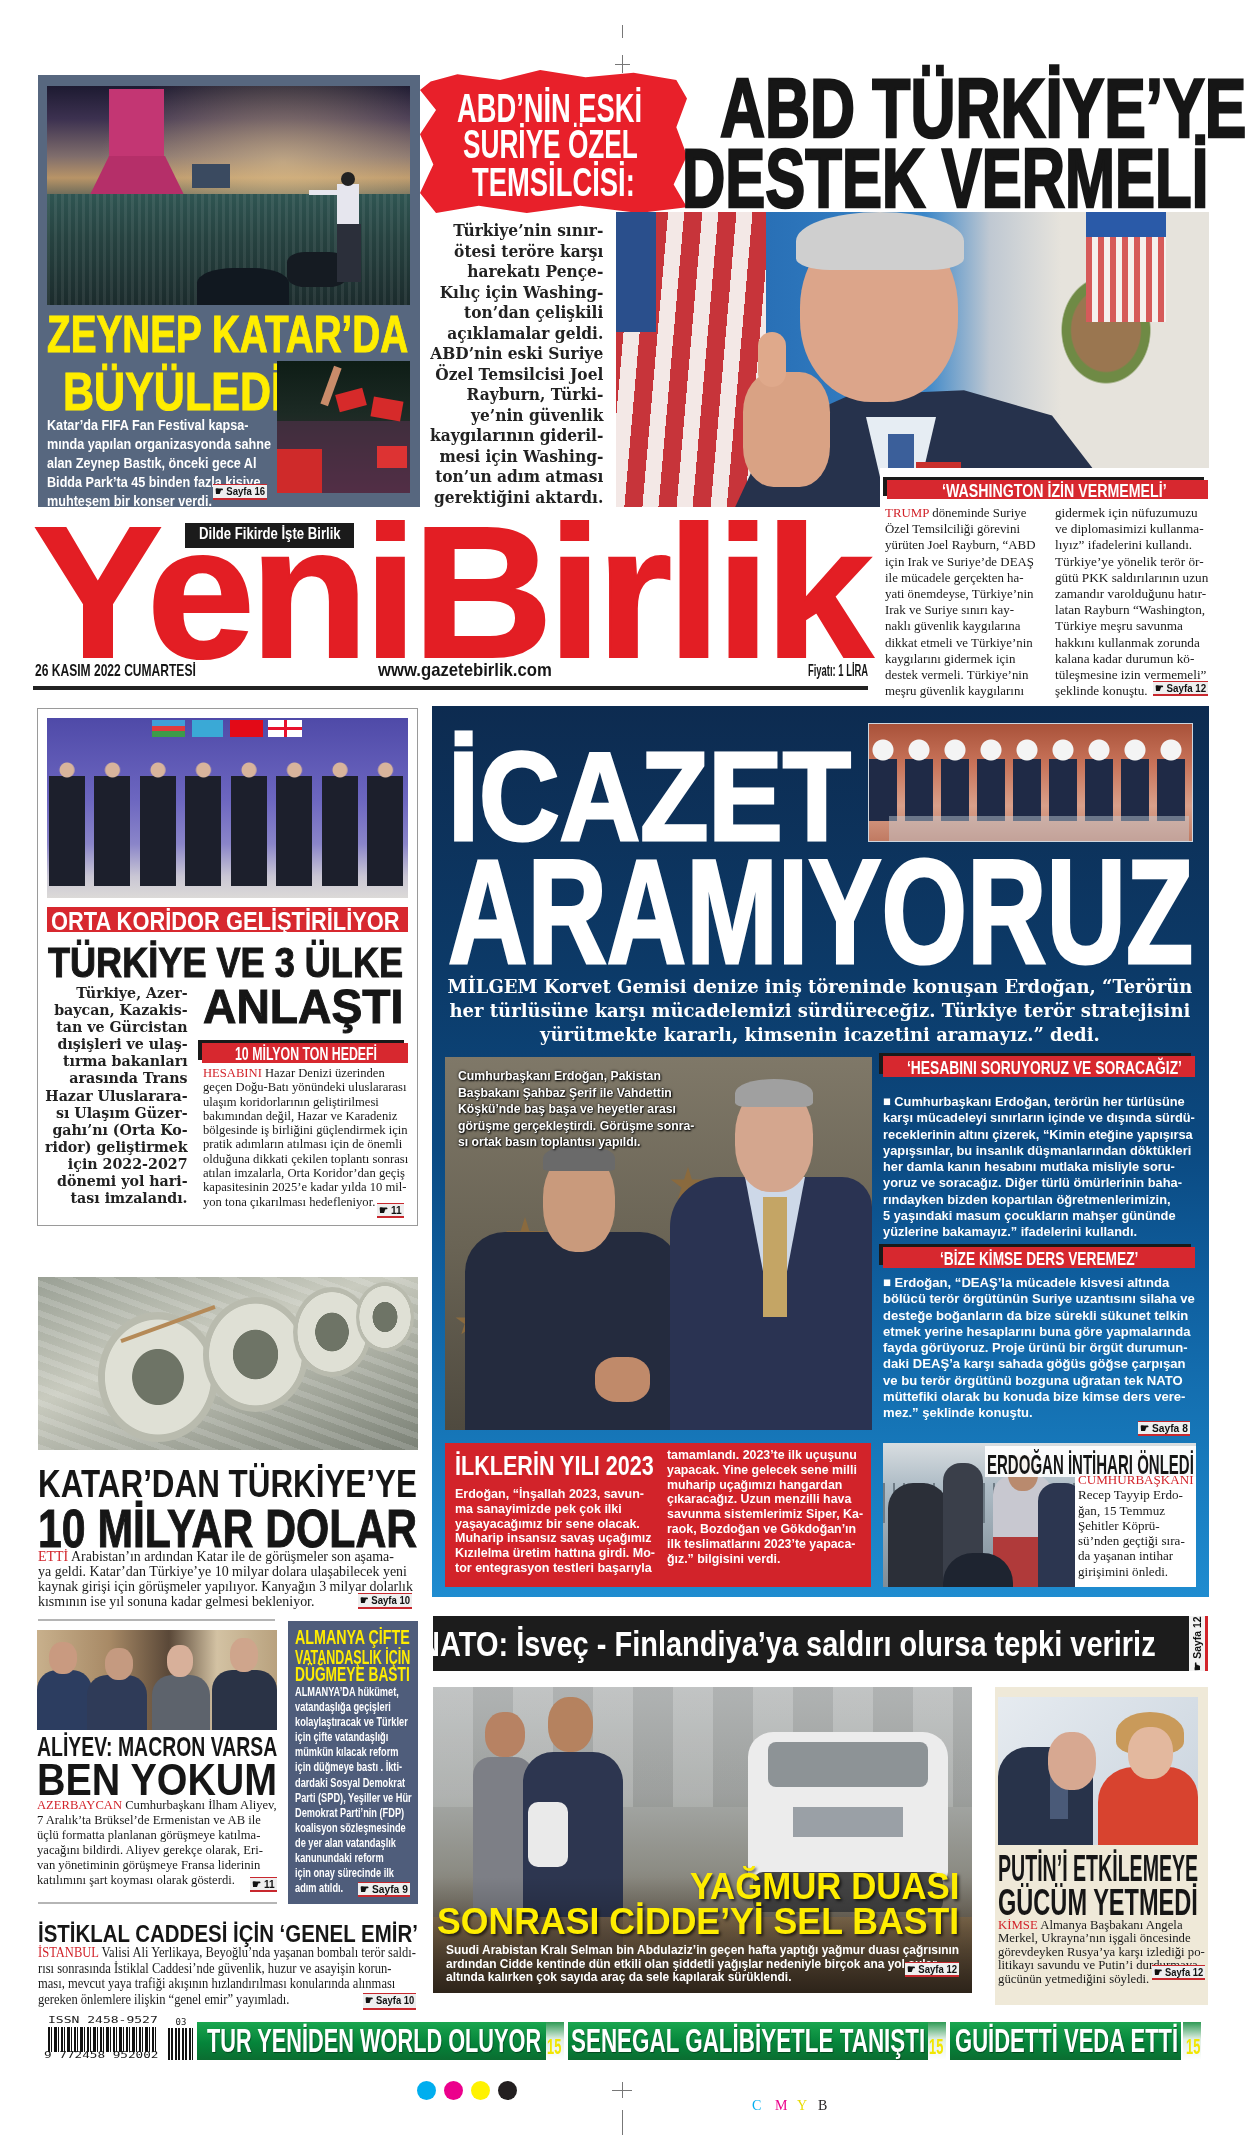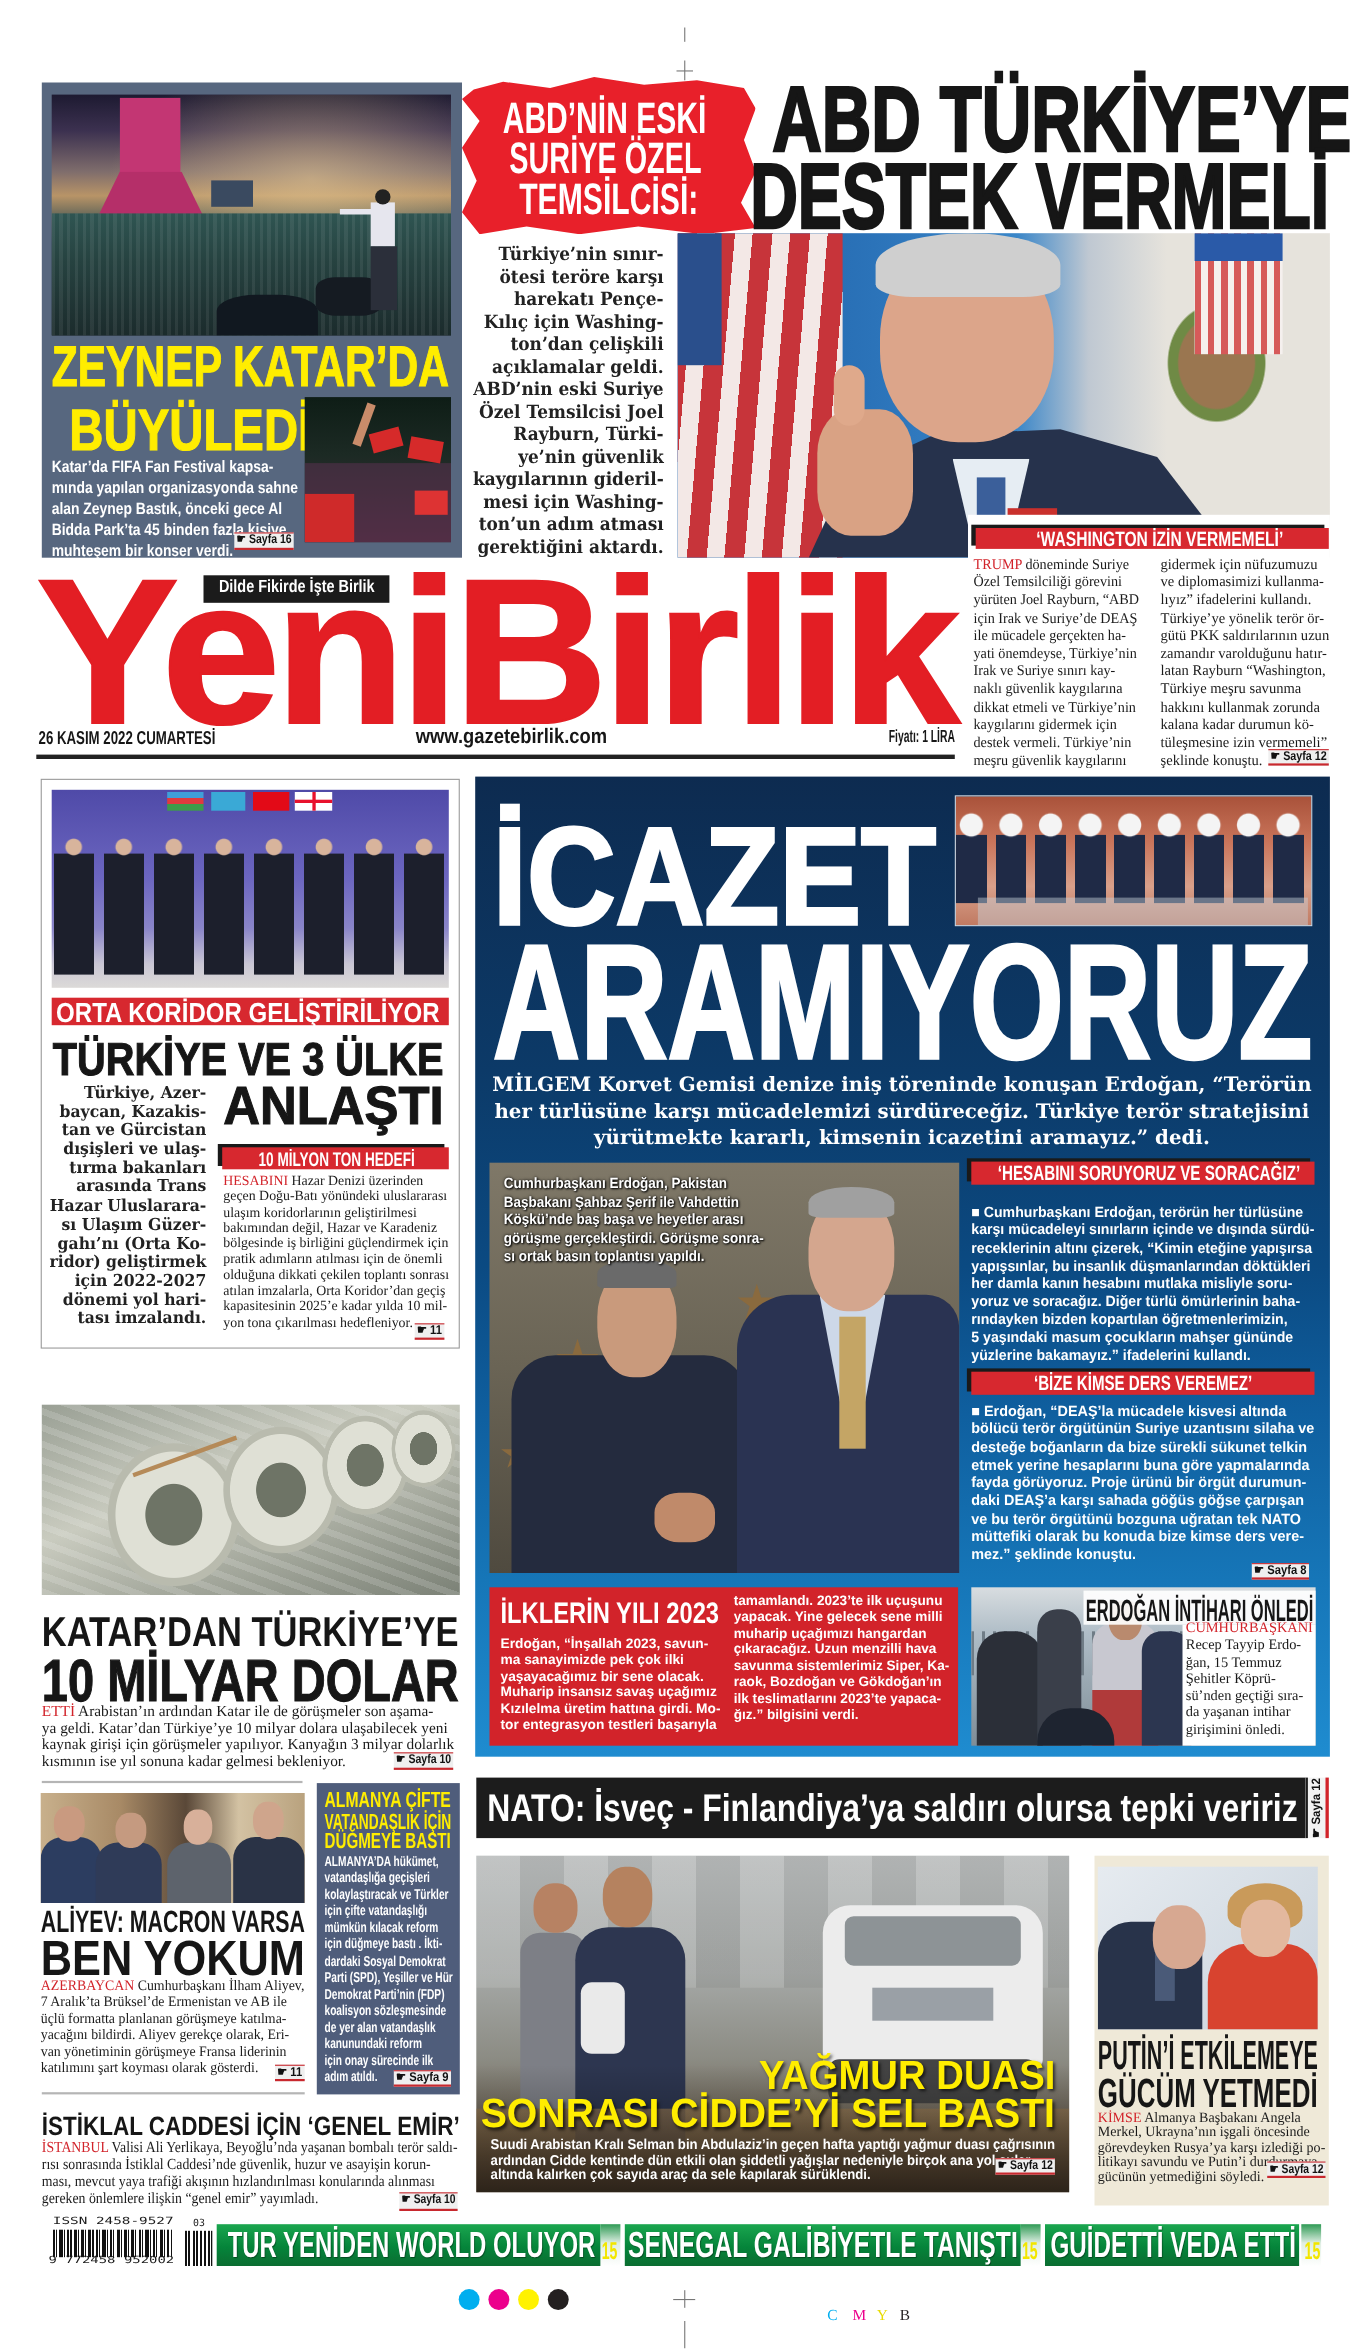--- a/index.html
+++ b/index.html
@@ -62,21 +62,21 @@
 #zbadge{left:213px;top:484px;width:54px;height:16px}
 
 
 #brush{left:420px;top:70px;width:267px;height:143px;background:#e8202a;clip-path:polygon(4% 8%,14% 3%,30% 7%,45% 0,62% 5%,80% 2%,96% 7%,100% 20%,96% 40%,100% 60%,95% 80%,100% 96%,82% 100%,60% 95%,40% 100%,22% 95%,6% 100%,0 86%,5% 66%,0 45%,6% 28%,0 14%)}
 #bk1{left:457px;top:88px;width:185px;height:40px}
 #bk2{left:463px;top:124px;width:175px;height:40px}
 #bk3{left:472px;top:162px;width:163px;height:40px}
 #bk1 .fit,#bk2 .fit,#bk3 .fit{font-size:40px}
 
 
-#rh1{left:702px;top:66px;width:526px;height:86px}
+#rh1{left:720px;top:66px;width:526px;height:86px}
 #rh2{left:682px;top:136px;width:526px;height:86px}
 #rh1 .fit,#rh2 .fit{font-size:84px;-webkit-text-stroke:2.5px #161616}
 #rlead{left:430px;top:221px;width:173px;height:290px}
 #rlead .fit{font-size:16.5px;line-height:20.5px;color:#222}
 #rphoto{left:616px;top:212px;width:593px;height:295px;background:linear-gradient(90deg,#1f5fa5 0%,#2b73b9 30%,#3a86c8 52%,#bfc8d2 63%,#e6e3dc 75%,#e6e3dc 100%)}
 #rp-flag{left:0;top:0;width:150px;height:295px;background:repeating-linear-gradient(95deg,#c7343a 0 18px,#f3e8e6 18px 34px)}
 #rp-canton{left:0;top:0;width:40px;height:120px;background:#2a4f8c}
 #rp-eagle{left:380px;top:10px;width:200px;height:240px;background:radial-gradient(ellipse at 55% 45%,#9a7650 0 22%,#6f8a45 23% 28%,transparent 29%)}
 #rp-usflag{left:470px;top:0;width:80px;height:110px;background:linear-gradient(180deg,#2a5aa8 0 25px,transparent 25px),repeating-linear-gradient(90deg,#d65a5a 0 6px,#f5f0ee 6px 12px)}
 #rp-suit{left:84px;top:168px;width:440px;height:127px;background:#26324c;clip-path:polygon(8% 100%,16% 40%,34% 12%,60% 8%,80% 28%,96% 100%)}
@@ -251,21 +251,21 @@
 
 #bcissn{left:48px;top:2016px;width:110px;height:10px}
 #bcnum{left:44px;top:2051px;width:114px;height:11px}
 #bc2t{left:170px;top:2018px;width:22px;height:10px}
 #bcissn .fit,#bcnum .fit,#bc2t .fit{font-family:"DejaVu Sans Mono",monospace;font-size:9px}
 #bcbars{left:48px;top:2027px;width:110px;height:25px;background:repeating-linear-gradient(90deg,#111 0 2px,#fff 2px 3px,#111 3px 4px,#fff 4px 6px,#111 6px 9px,#fff 9px 10px,#111 10px 11px,#fff 11px 13px)}
 #bc2bars{left:168px;top:2028px;width:25px;height:32px;background:repeating-linear-gradient(90deg,#111 0 2px,#fff 2px 3px,#111 3px 5px,#fff 5px 7px)}
 
 
 #nbar{left:433px;top:1616px;width:754px;height:55px;background:#1c1c1c}
-#nt{left:443px;top:1626px;width:737px;height:40px}
+#nt{left:419px;top:1626px;width:737px;height:40px}
 #nt .fit{font-size:35px}
 #ntab{left:1187px;top:1616px;width:21px;height:55px;background:#f2f2f2;border-right:3px solid #d2232a;border-left:2px solid #1c1c1c}
 #ntabt{left:1170px;top:1633px;width:55px;height:21px;transform:rotate(-90deg)}
 #ntabt .fit{font-size:11px;line-height:21px}
 
 
 #cphoto{left:433px;top:1687px;width:539px;height:306px;background:linear-gradient(180deg,#b9bcbc 0%,#a5a8a6 35%,#8c8c84 60%,#6f6556 80%,#5a4f42 100%)}
 #cp-bld{left:0;top:0;width:539px;height:120px;background:repeating-linear-gradient(90deg,rgba(255,255,255,.12) 0 40px,rgba(0,0,0,.05) 40px 80px)}
 #cp-car{left:315px;top:45px;width:200px;height:150px;background:#ececec;border-radius:25px 25px 10px 10px}
 #cp-wind{left:335px;top:55px;width:160px;height:45px;background:#8d9396;border-radius:8px}

